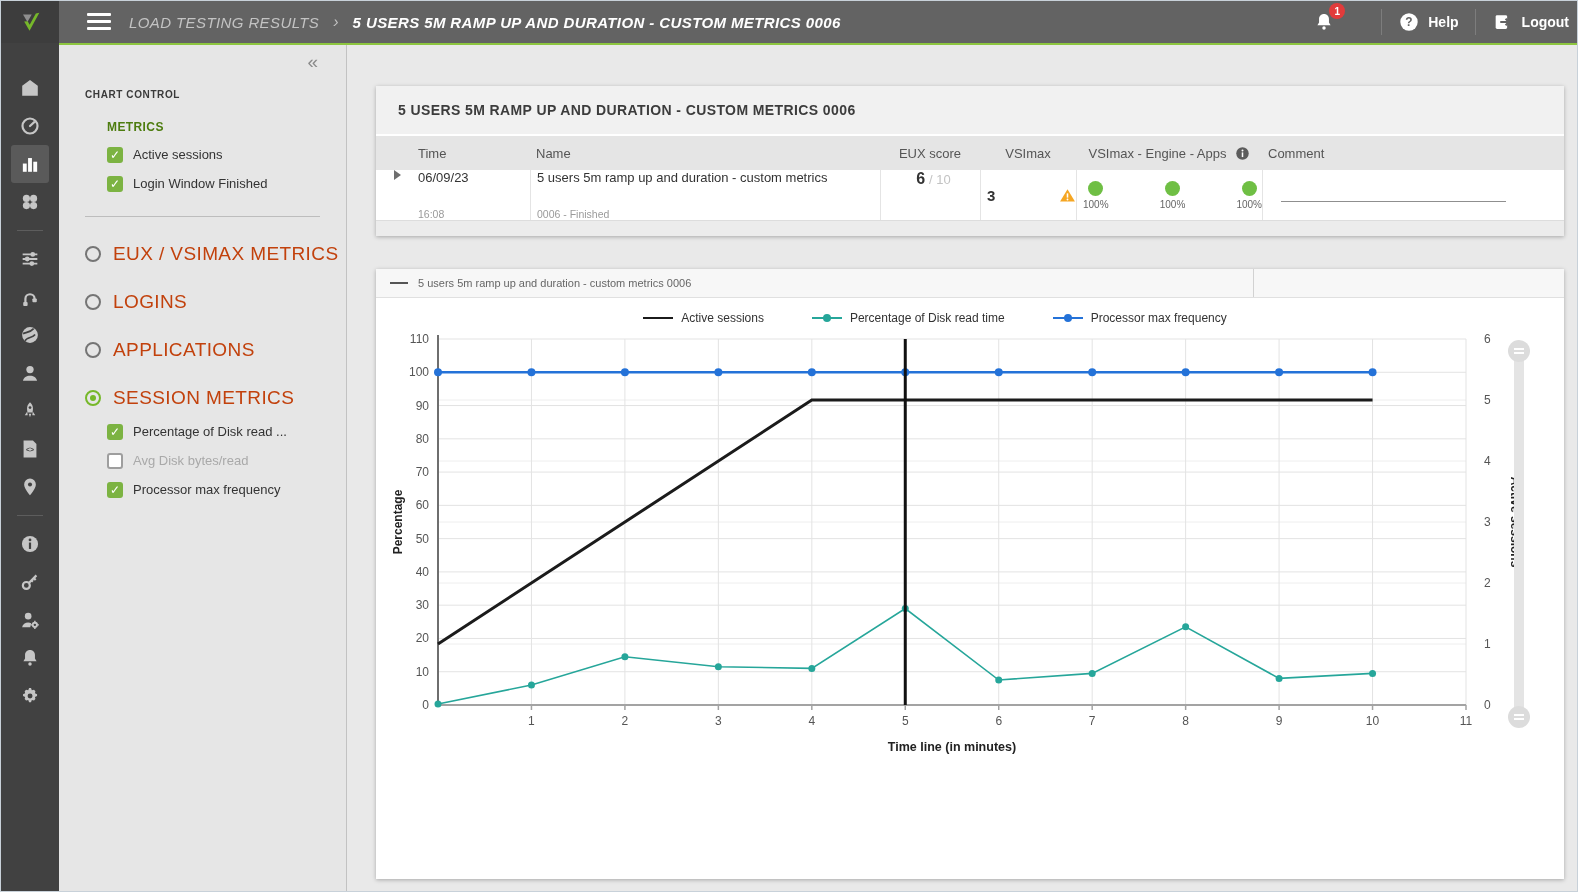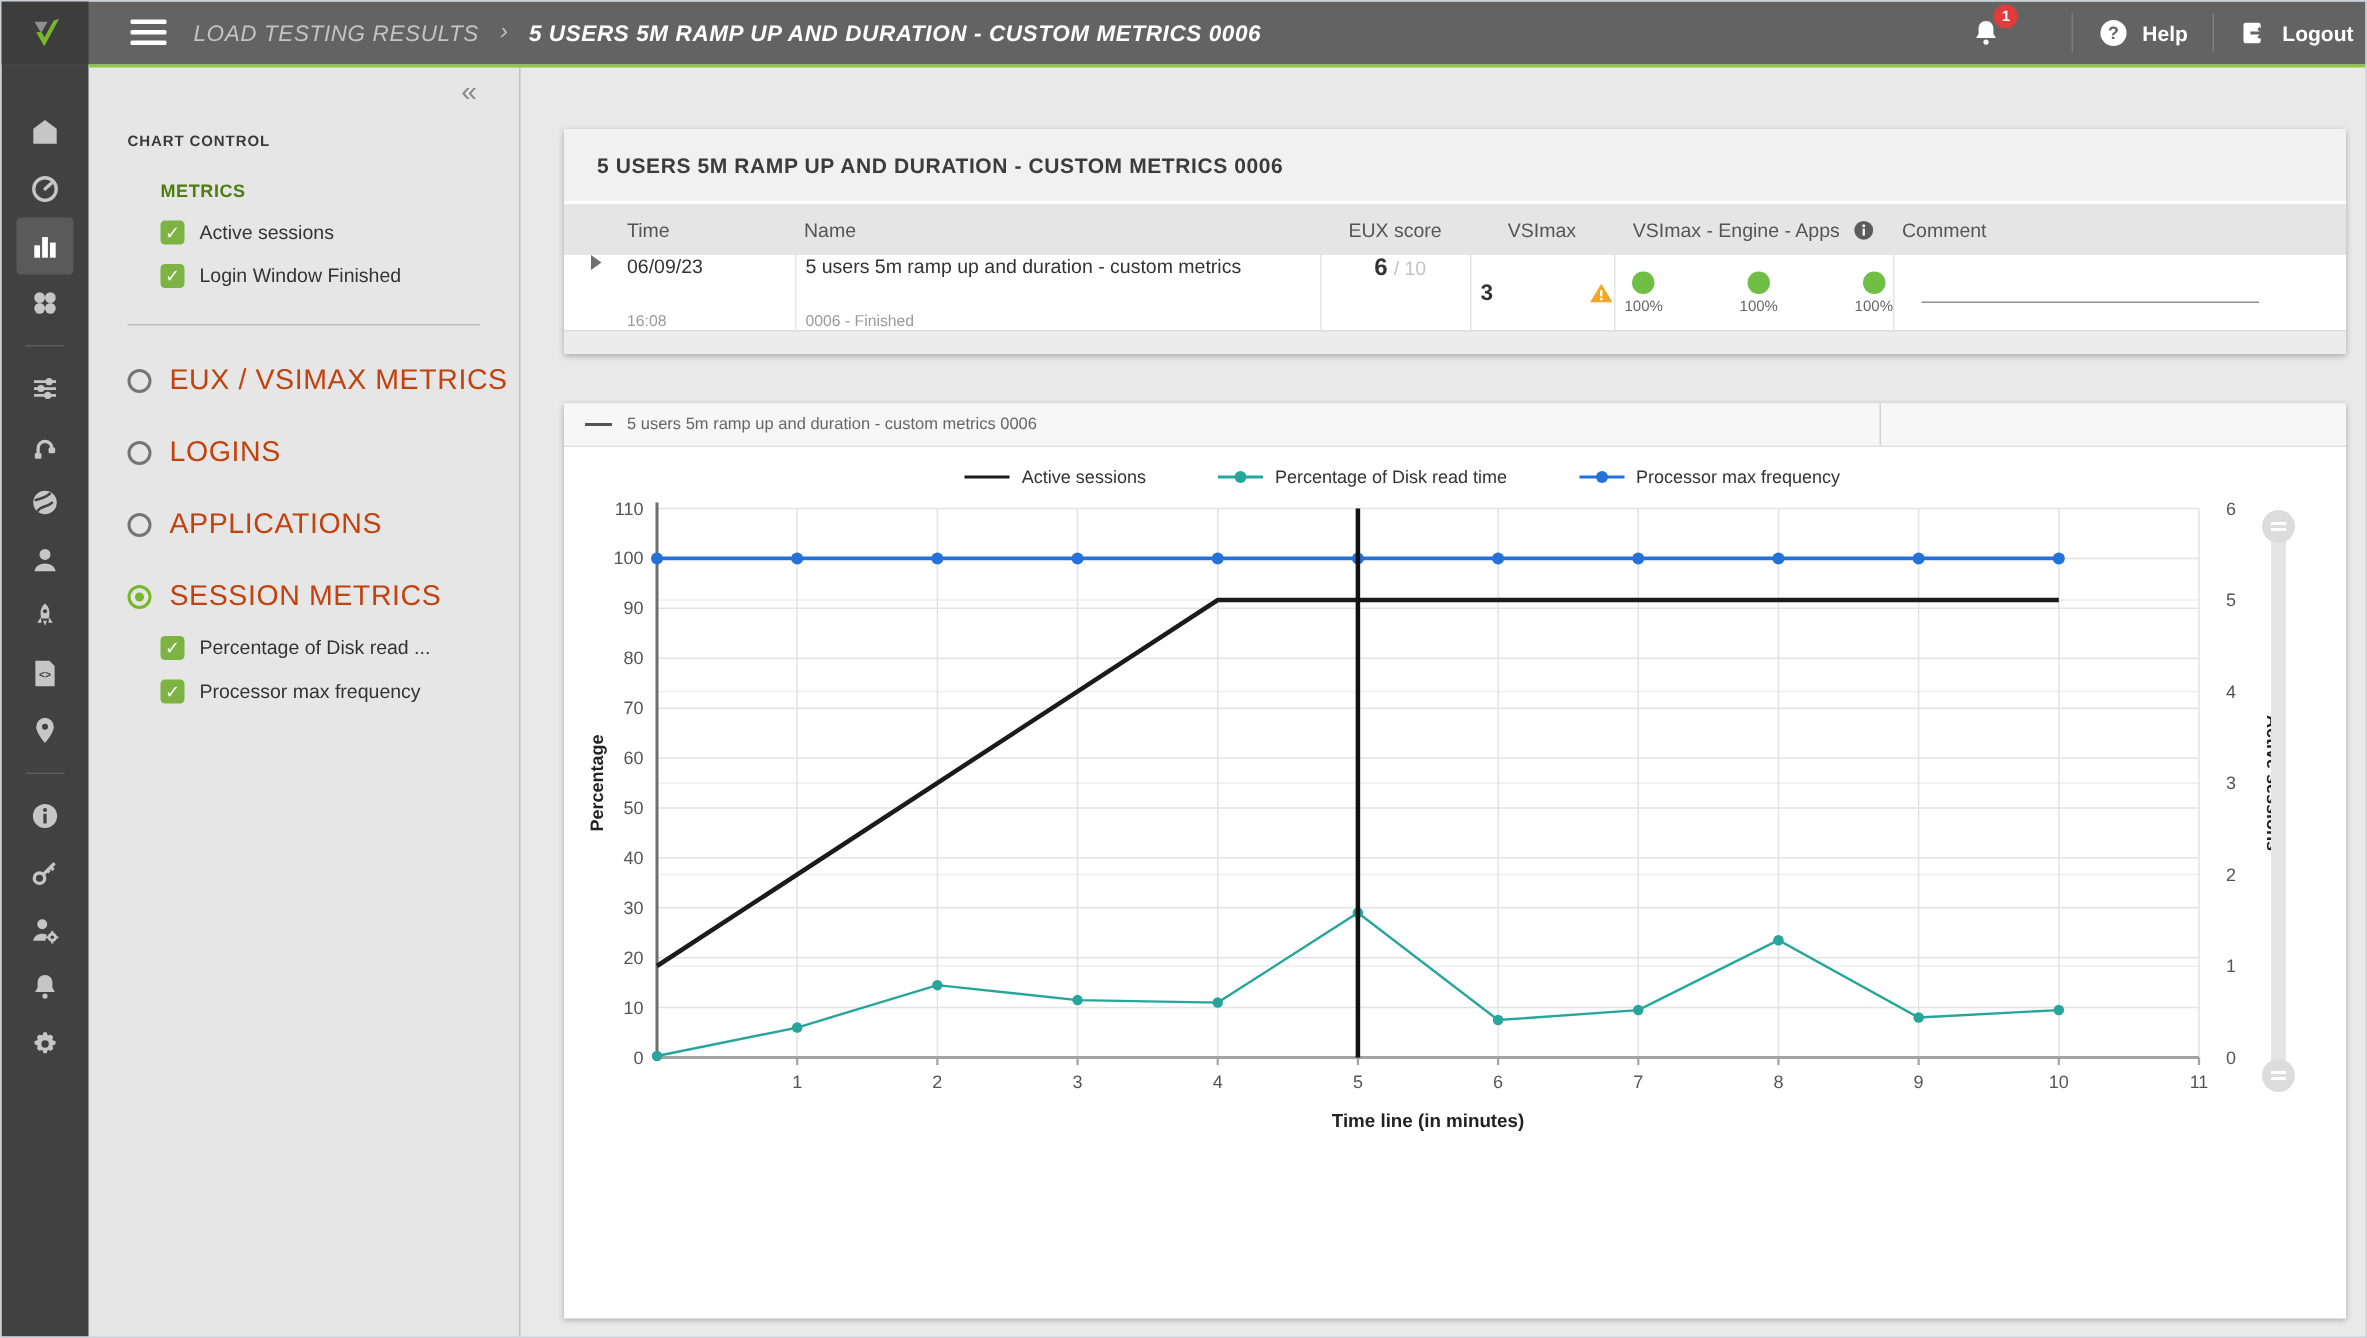--- a/index.html
+++ b/index.html
@@ -292,20 +292,24 @@
           <span class="lbl">APPLICATIONS</span>
         </div>
         <div class="radio-row">
           <span class="rb on"></span>
           <span class="lbl">SESSION METRICS</span>
         </div>
         <div class="sub-opts">
           <div class="check-row">
             <span class="cb">✓</span>
             <span class="lbl">Percentage of Disk read ...</span>
+          </div>
+          <div class="check-row disabled">
+            <span class="cb off"></span>
+            <span class="lbl">Avg Disk bytes/read</span>
           </div>
           <div class="check-row">
             <span class="cb">✓</span>
             <span class="lbl">Processor max frequency</span>
           </div>
         </div>
       </div>
   </aside>
 
   <main class="main">

